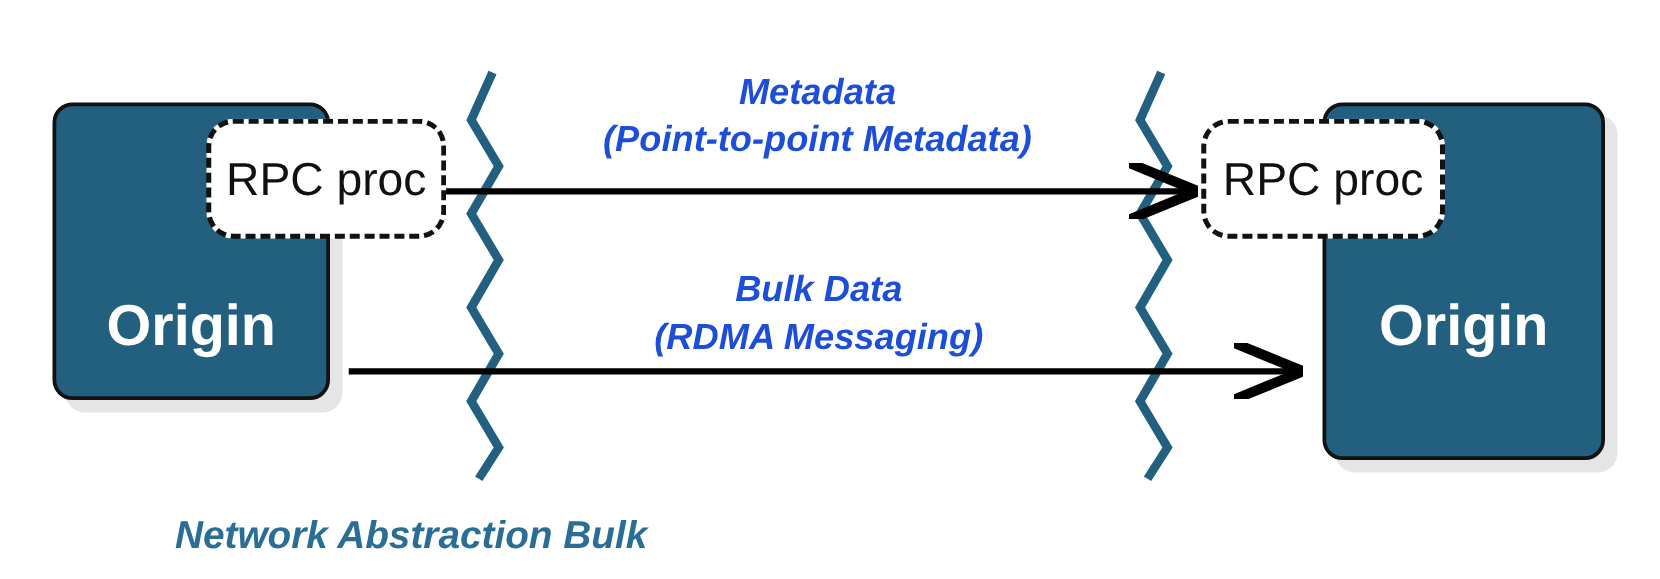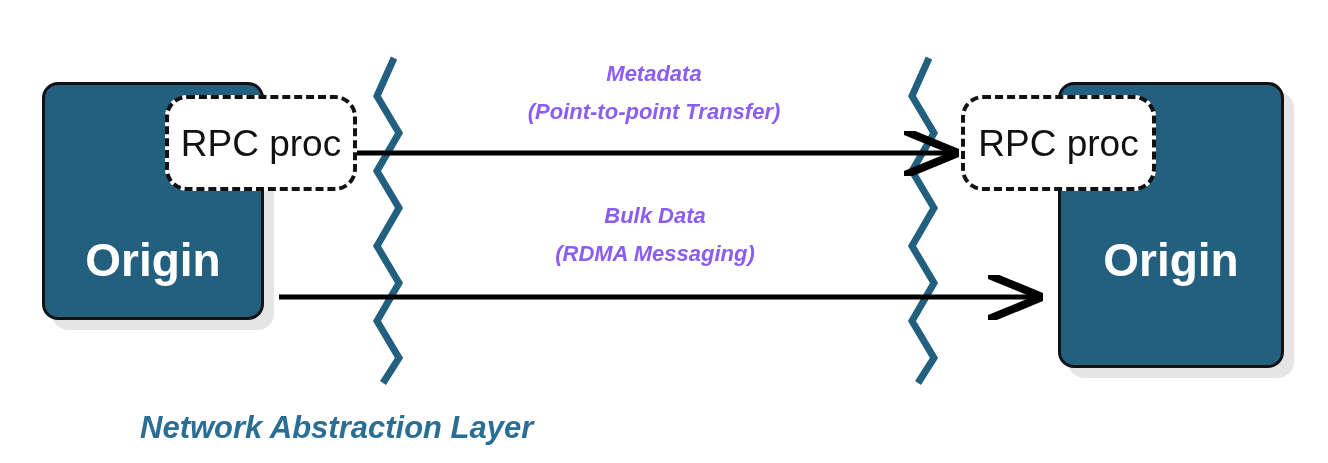--- a/index.html
+++ b/index.html
@@ -26,25 +26,25 @@
   .rpc-box span{font-size:37px;color:#111111;font-weight:400;
         line-height:37px;white-space:nowrap;}
   #rpc-origin{left:165px;top:95px;width:192px;height:96px;}
   #rpc-target{left:961px;top:95px;width:195px;height:96px;}
 
   
   #wires{position:absolute;left:0;top:0;width:1328px;height:463px;
          pointer-events:none;}
 
   
-  .chan-label{position:absolute;text-align:center;color:#8b5cf6;
-        font-weight:bold;font-style:italic;font-size:22px;line-height:38px;
+  .chan-label{position:absolute;text-align:center;color:#1d4ed8;
+        font-weight:bold;font-style:italic;font-size:29px;line-height:38px;
         white-space:nowrap;}
   #metadata-label{left:364px;width:580px;top:55px;}
-  #bulk-label{left:400px;width:510px;top:197px;}
+  #bulk-label{left:400px;width:510px;top:213px;}
 
   
   #nal-caption{position:absolute;left:140px;top:409px;
         color:#2A6E95;font-weight:bold;font-style:italic;
         font-size:31px;line-height:38px;white-space:nowrap;}
 </style>
 </head>
 <body>
 
 <div id="stage">
@@ -76,23 +76,23 @@
   <div class="rpc-box" id="rpc-origin">
     <span>RPC proc</span>
   </div>
 
   <div class="rpc-box" id="rpc-target">
     <span>RPC proc</span>
   </div>
 
   <div class="chan-label" id="metadata-label">
     <div>Metadata</div>
-    <div>(Point-to-point Transfer)</div>
+    <div>(Point-to-point Metadata)</div>
   </div>
 
   <div class="chan-label" id="bulk-label">
     <div>Bulk Data</div>
     <div>(RDMA Messaging)</div>
   </div>
 
-  <div id="nal-caption">Network Abstraction Layer</div>
+  <div id="nal-caption">Network Abstraction Bulk</div>
 
 </div>
 
 </body></html>

